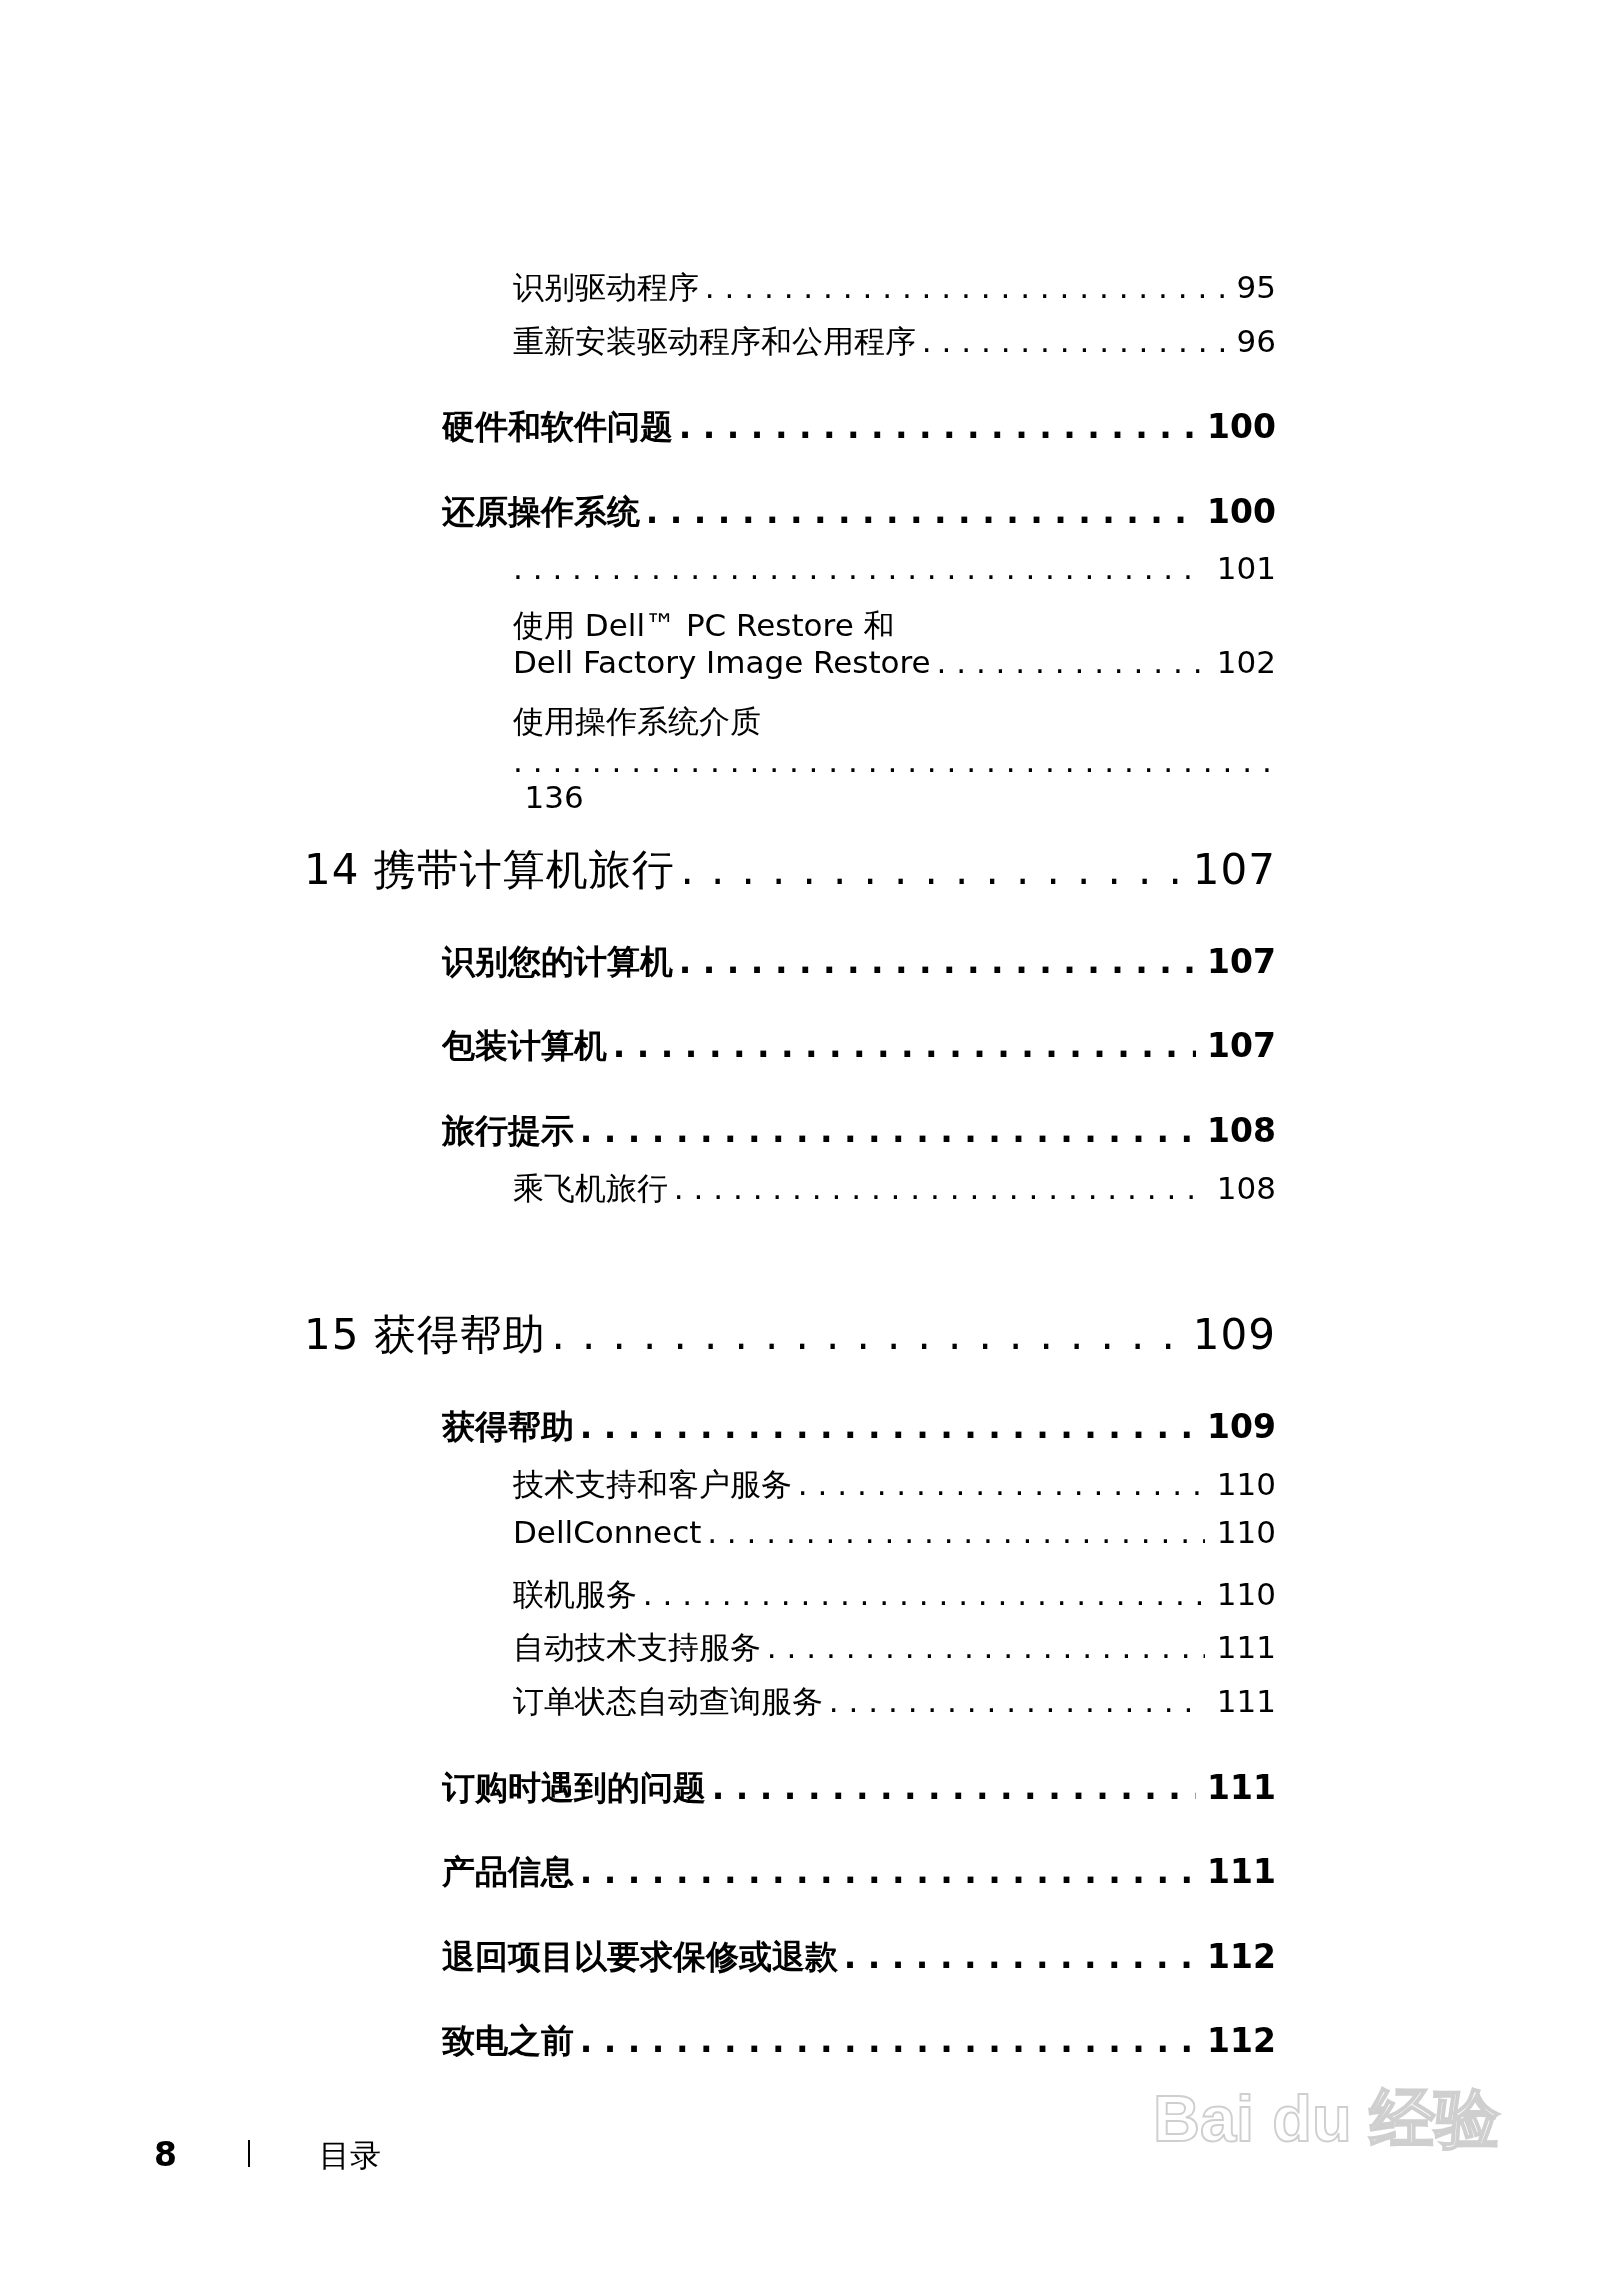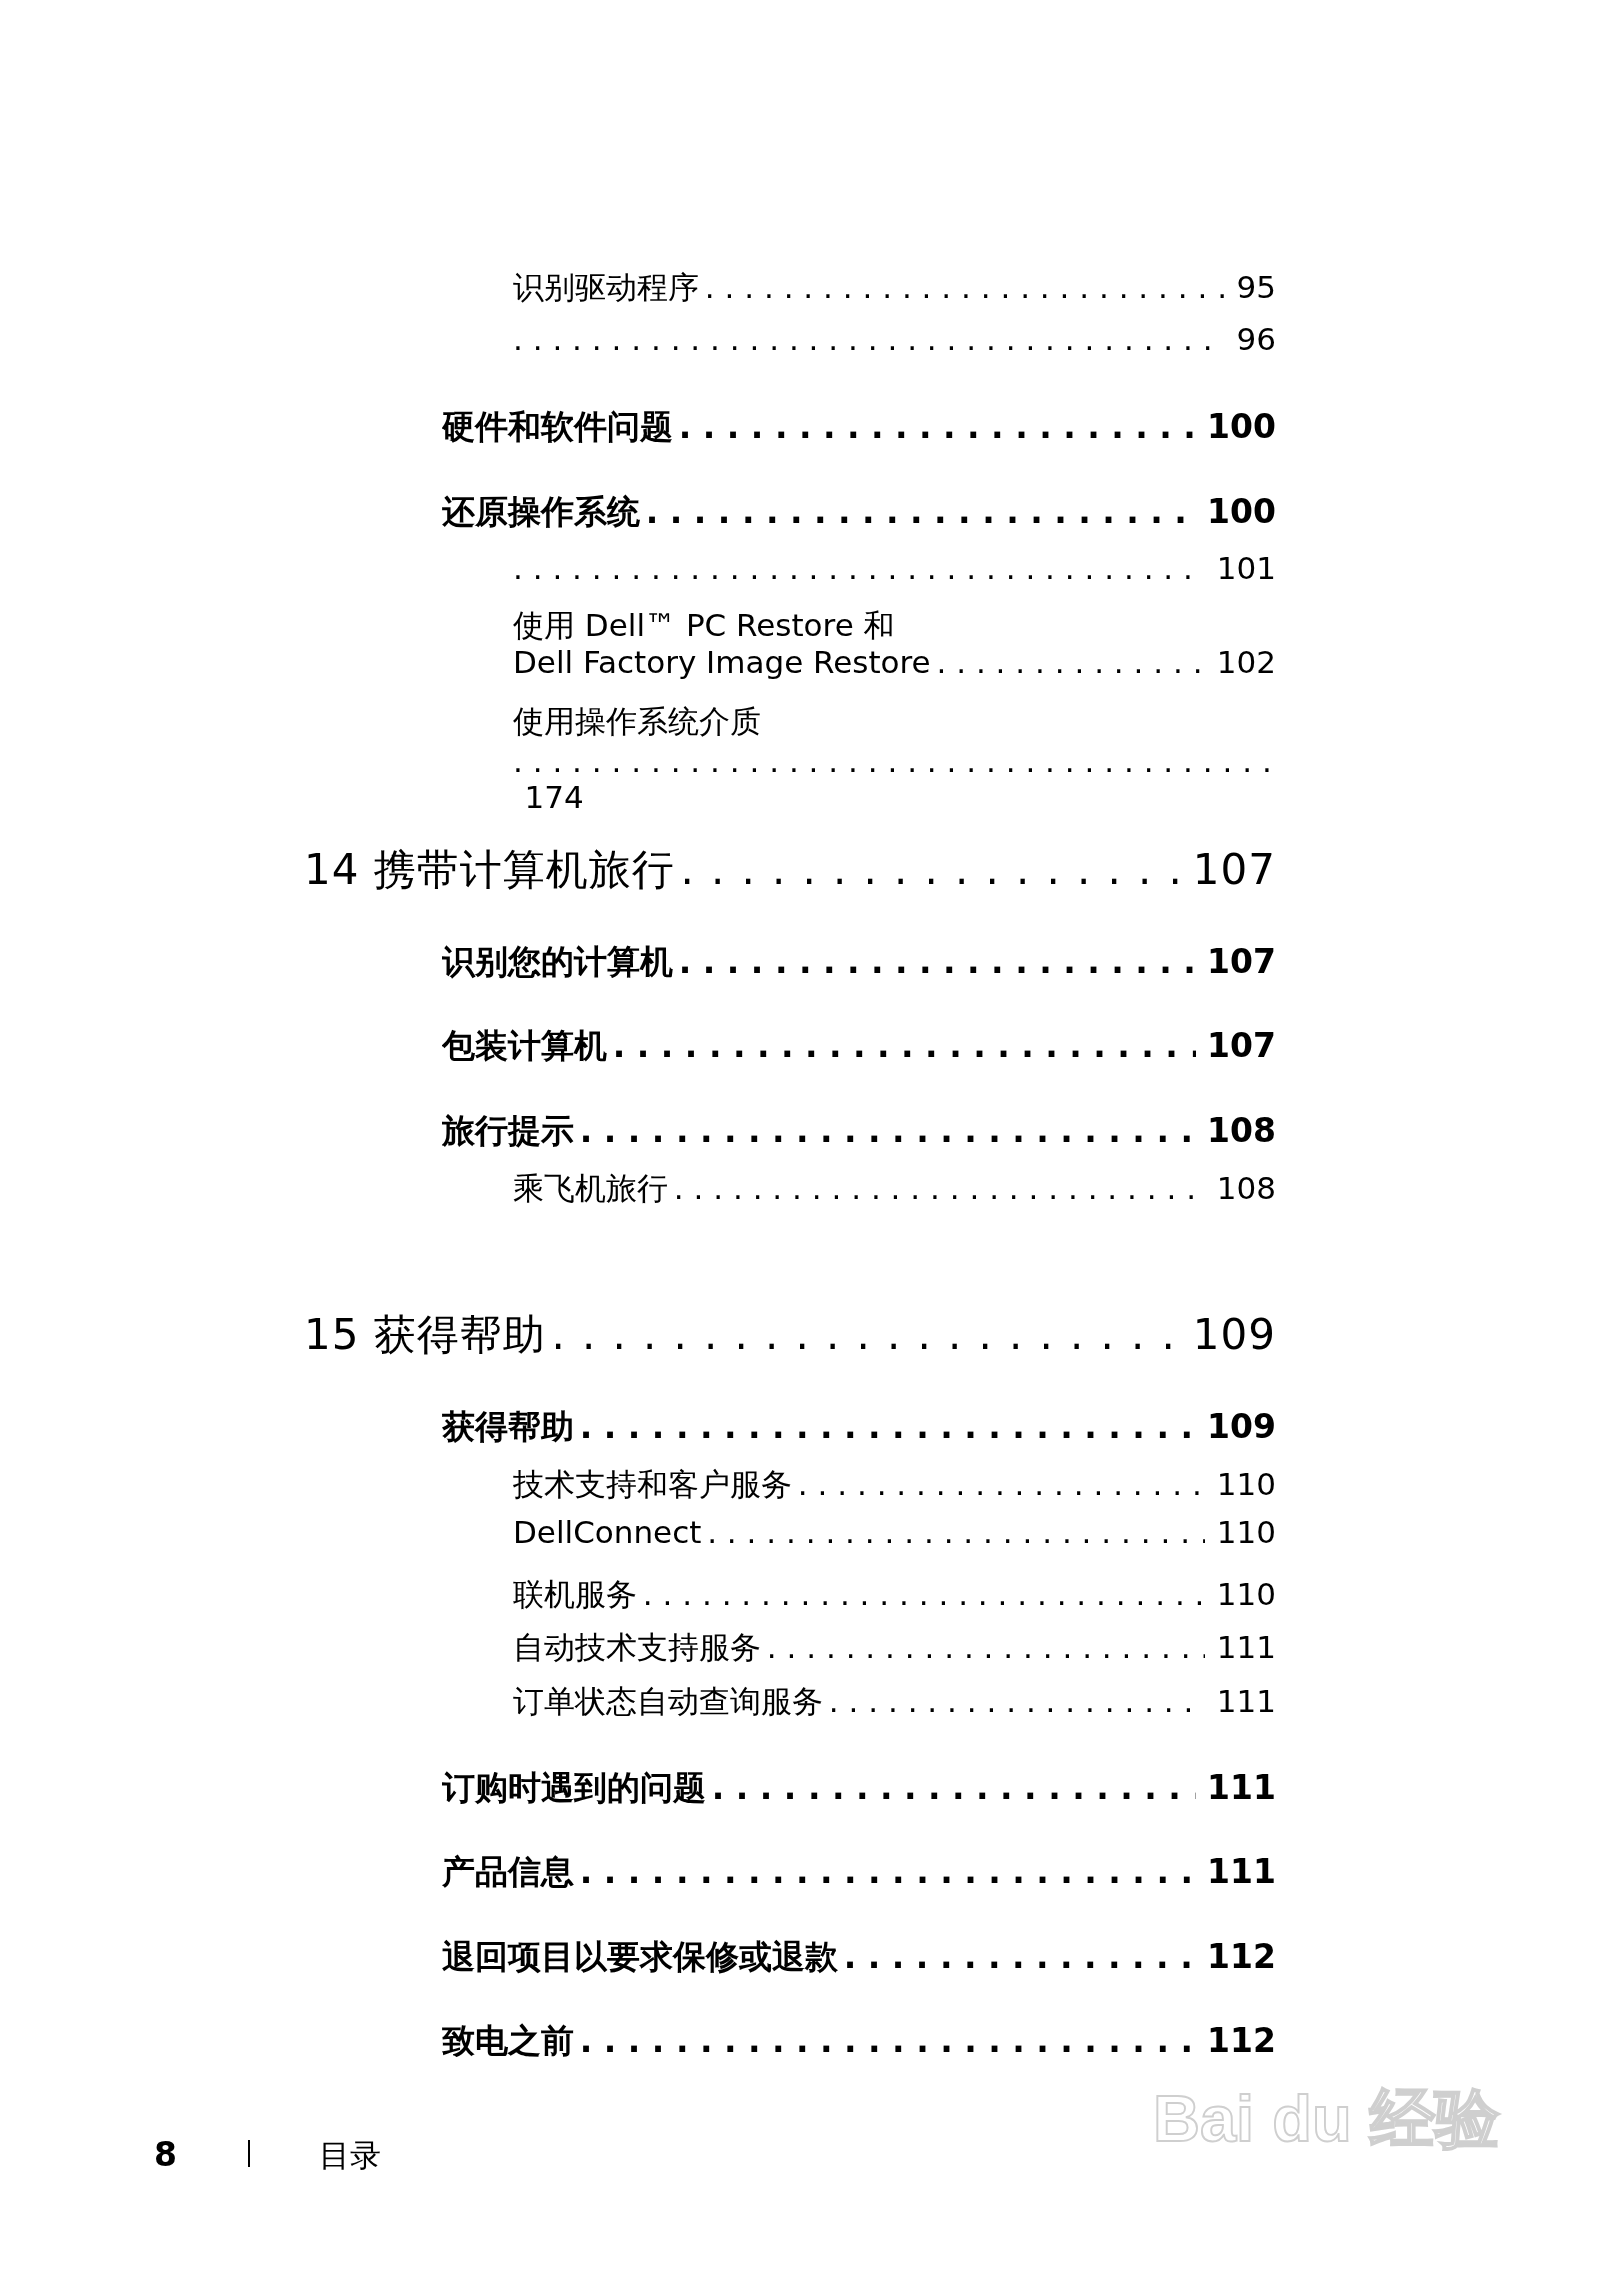--- a/index.html
+++ b/index.html
@@ -24,20 +24,21 @@
 </head>
 <body>
 
 <div id="toc">
     <div class="row h3" style="top: 267px;">
       <span class="label">识别驱动程序</span>
       <span class="dots"></span>
       <span class="page">95</span>
     </div>
     <div class="row h3" style="top: 321px;">
+      <span class="label">重新安装驱动程序和公用程序</span>
       <span class="dots"></span>
       <span class="page">96</span>
     </div>
     <div class="row h2" style="top: 405px;">
       <span class="label">硬件和软件问题</span>
       <span class="dots"></span>
       <span class="page">100</span>
     </div>
     <div class="row h2" style="top: 490px;">
       <span class="label">还原操作系统</span>
@@ -50,21 +51,21 @@
     </div>
     <div class="two" style="top: 605px;">使用 Dell™ PC Restore 和</div>
     <div class="row h3" style="top: 644px; align-items: flex-end;">
       <span class="label">Dell Factory Image Restore</span>
       <span class="dots"></span>
       <span class="page">102</span>
     </div>
     <div class="row h3" style="top: 701px; flex-direction: column;">
       <span class="label">使用操作系统介质</span>
       <span class="dots"></span>
-      <span class="page">174</span>
+      <span class="page">136</span>
     </div>
     <div class="row h1" style="top: 842px;">
       <span class="label">14 携带计算机旅行</span>
       <span class="dots"></span>
       <span class="page">107</span>
     </div>
     <div class="row h2" style="top: 940px;">
       <span class="label">识别您的计算机</span>
       <span class="dots"></span>
       <span class="page">107</span>

